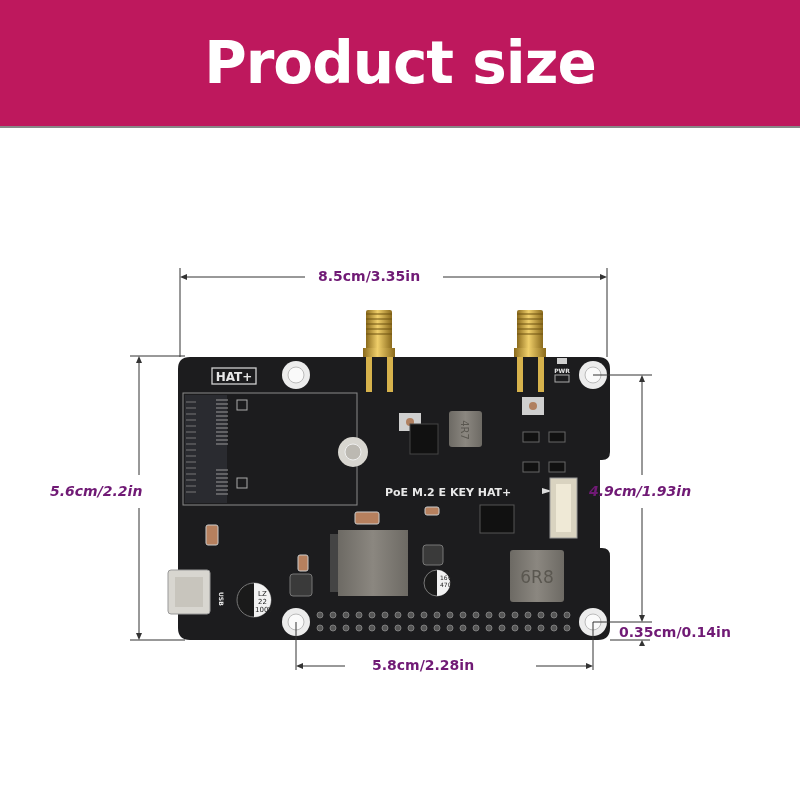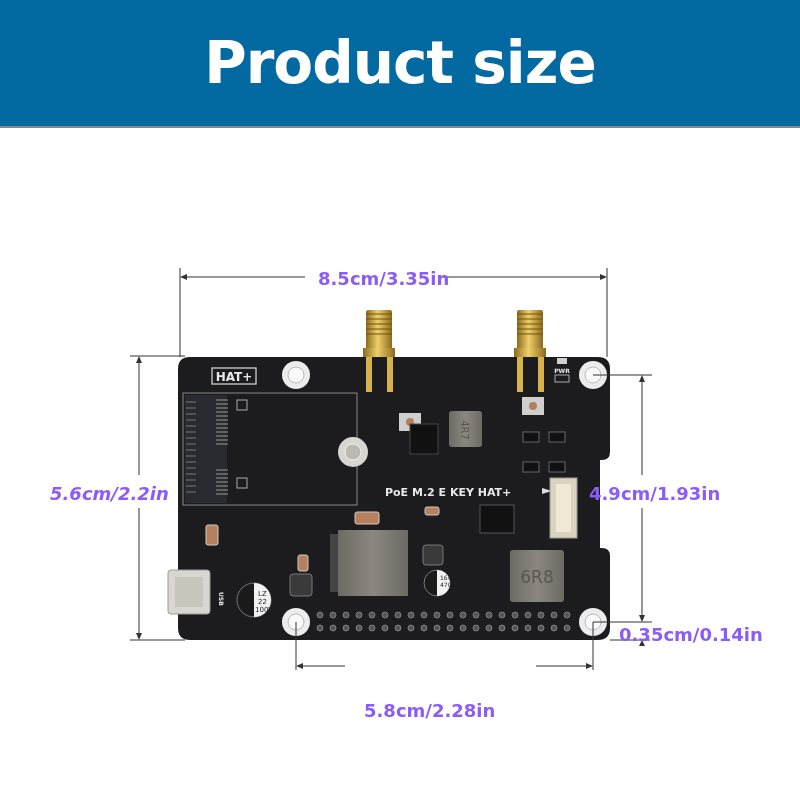--- a/index.html
+++ b/index.html
@@ -1,19 +1,19 @@
 <!DOCTYPE html>
 <html><head>
 <meta charset="utf-8">
 <style>
   html, body { margin: 0; padding: 0; }
   body { width: 800px; height: 800px; background: #ffffff; position: relative; overflow: hidden; font-family: "DejaVu Sans", sans-serif; }
-  .header { position: absolute; left: 0; top: 0; width: 800px; height: 126px; background: #0369a1; display: flex; align-items: center; justify-content: center; border-bottom: 2px solid #888; }
+  .header { position: absolute; left: 0; top: 0; width: 800px; height: 126px; background: #be185d; display: flex; align-items: center; justify-content: center; border-bottom: 2px solid #888; }
   .header h1 { margin: 0; color: #fff; font-family: "DejaVu Sans", sans-serif; font-weight: bold; font-size: 58px; letter-spacing: -1px; }
-  .dim-label { position: absolute; font-family: "DejaVu Sans", sans-serif; font-weight: bold; font-size: 18px; color: #8b5cf6; white-space: nowrap; }
+  .dim-label { position: absolute; font-family: "DejaVu Sans", sans-serif; font-weight: bold; font-size: 14px; color: #701a75; white-space: nowrap; }
   svg.overlay { position: absolute; left: 0; top: 0; }
   .board-text { font-family: "DejaVu Sans", sans-serif; font-weight: bold; fill: #e8e8e8; }
 </style>
 </head>
 <body>
 
 <div class="header">
   <h1>Product size</h1>
 </div>
 
@@ -282,15 +282,15 @@
     <line x1="593" y1="622" x2="593" y2="670"></line>
     <line x1="300" y1="666" x2="345" y2="666"></line>
     <line x1="536" y1="666" x2="589" y2="666"></line>
     <polygon points="296,666 303,663 303,669" stroke="none"></polygon>
     <polygon points="593,666 586,663 586,669" stroke="none"></polygon>
   </g>
 </svg>
 
 <div class="dim-label" style="left:318px; top:268px;">8.5cm/3.35in</div>
 <div class="dim-label" style="left:50px; top:483px;font-style:italic;">5.6cm/2.2in</div>
-<div class="dim-label" style="left:589px; top:483px;">4.9cm/1.93in</div>
+<div class="dim-label" style="left:589px; top:483px;font-style:italic;">4.9cm/1.93in</div>
 <div class="dim-label" style="left:619px; top:624px;">0.35cm/0.14in</div>
-<div class="dim-label" style="left:364px; top:657px;margin-top:43px;">5.8cm/2.28in</div>
+<div class="dim-label" style="left:372px; top:657px;">5.8cm/2.28in</div>
 
 </body></html>

